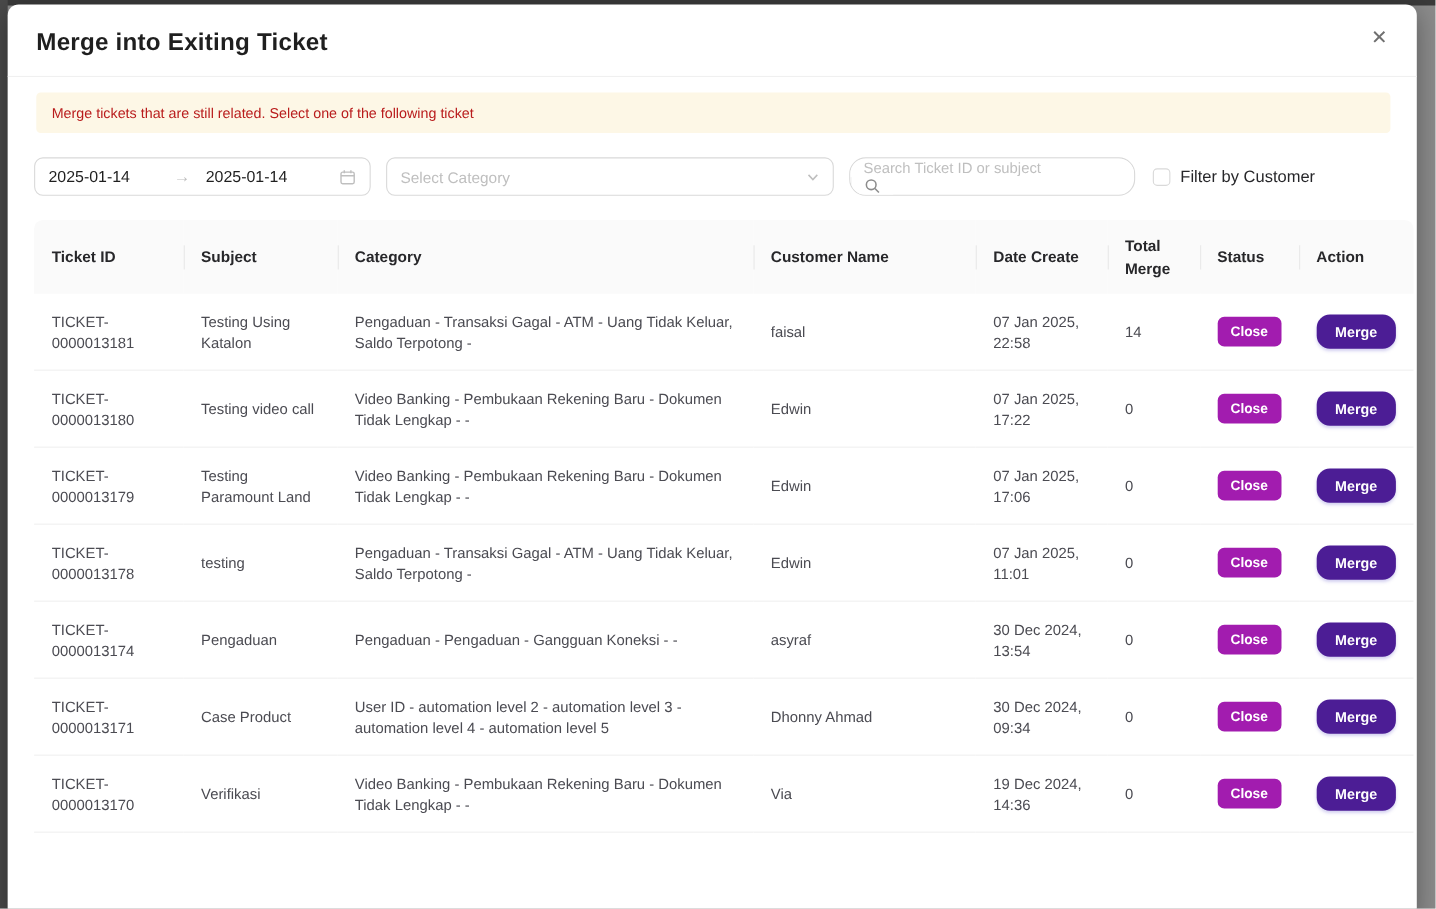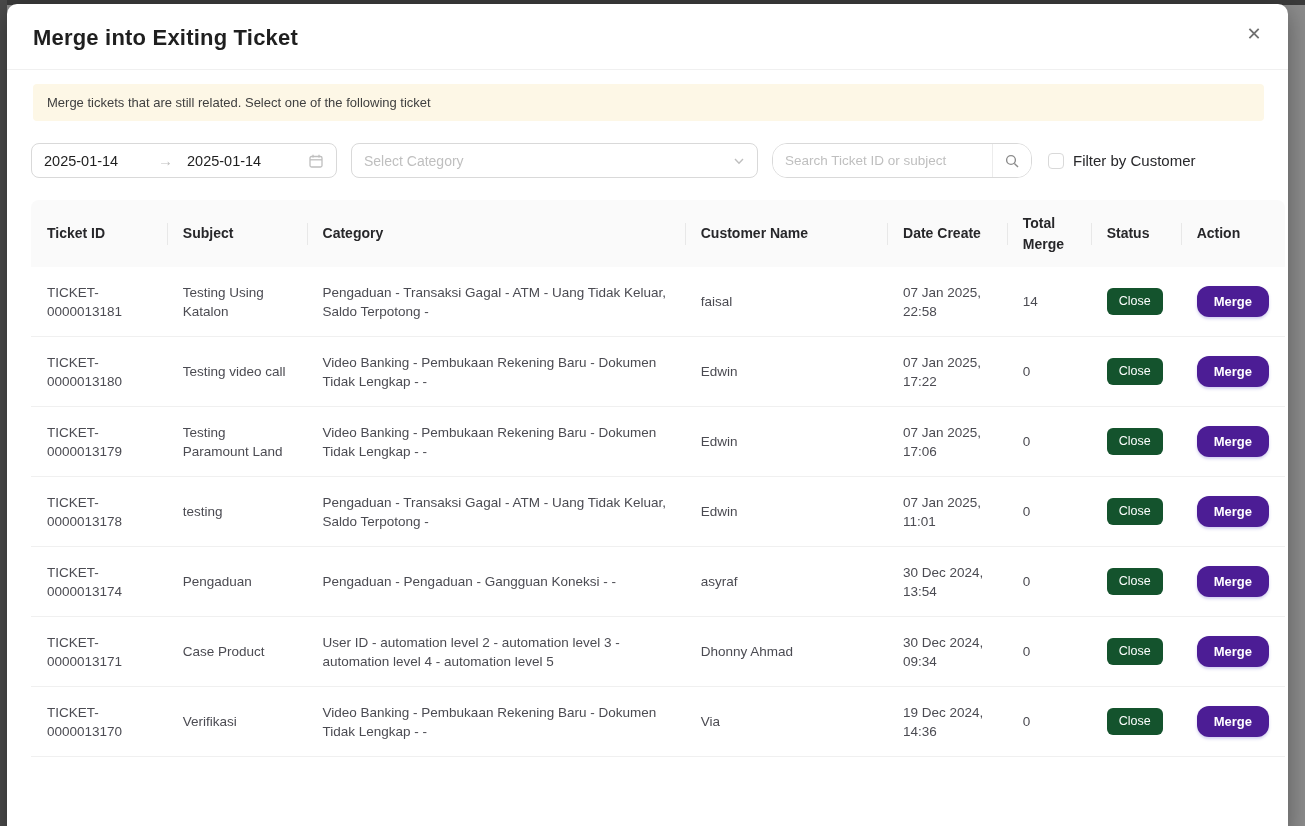--- a/index.html
+++ b/index.html
@@ -27,21 +27,21 @@
     font-size:18px; color:#707070; line-height:28px; text-align:center;
     font-family:"Liberation Sans",sans-serif;
   }
 
   .modal-body { padding:14px 18px 0 18px; }
 
   
   .banner {
     background:#fdf7e6; border-radius:4px;
     padding:11px 14px; margin:0 6px 22px 8px;
-    font-size:13px; color:#404040;
+    font-size:13px; color:#b91c1c;
   }
 
   
   .filters { display:flex; align-items:center; gap:14px; margin:0 6px 22px 6px; }
   .range-picker {
     display:flex; align-items:center; width:306px; height:35px;
     border:1px solid #d9d9d9; border-radius:8px; padding:0 12px; background:#fff;
   }
   .range-picker input {
     border:none; outline:none; width:108px; font-size:14.5px; color:#1f1f1f;
@@ -52,21 +52,21 @@
 
   .category-select {
     display:flex; align-items:center; width:407px; height:35px;
     border:1px solid #d9d9d9; border-radius:8px; padding:12px 12px; background:#fff; cursor:pointer;
   }
   .select-placeholder { font-size:14px; color:#bfbfbf; }
   .chevron { margin-left:auto; display:flex; }
 
   .search-box {
     display:flex; align-items:stretch; width:260px; height:35px;
-    border:1px solid #d9d9d9; border-radius:15px; background:#fff; overflow:hidden;
+    border:1px solid #d9d9d9; border-radius:15px; background:#fff; overflow:hidden;flex-direction:column;
   }
   .search-box input {
     flex:1; border:none; outline:none; padding:0 12px; font-size:13.5px; color:#1f1f1f;
     font-family:"Liberation Sans",sans-serif;
   }
   .search-box input::placeholder { color:#bfbfbf; }
   .search-btn {
     width:39px; border:none; border-left:1px solid #ececec; background:#fff; cursor:pointer;
     display:flex; align-items:center; justify-content:center;
   }
@@ -88,22 +88,22 @@
   .ticket-table thead th:last-child { border-top-right-radius:8px; }
   .ticket-table thead th:not(:first-child)::before {
     content:""; position:absolute; left:0; top:50%; transform:translateY(-50%);
     width:1px; height:22px; background:#e8e8e8;
   }
   .ticket-table tbody td {
     padding:13px 16px; font-size:13.5px; color:#4b4b52; border-bottom:1px solid #f0f0f0;
     vertical-align:middle; line-height:19px; height:70px;
   }
   .status-badge {
-    display:inline-block; background:#14532d; color:#fff; font-size:12.5px;
-    padding:4px 12px; border-radius:6px;
+    display:inline-block; background:#a21caf; color:#fff; font-size:12.5px;
+    padding:4px 12px; border-radius:6px;font-weight:bold;
   }
   .merge-btn {
     background:#4c1d95; color:#fff; border:none; border-radius:12px; cursor:pointer;
     font-size:13px; font-weight:600; padding:8px 17px;
     font-family:"Liberation Sans",sans-serif;
     box-shadow:0 2px 3px rgba(79,69,196,.25);
   }
   .icon-svg { display:block; }
 </style>
 </head>

